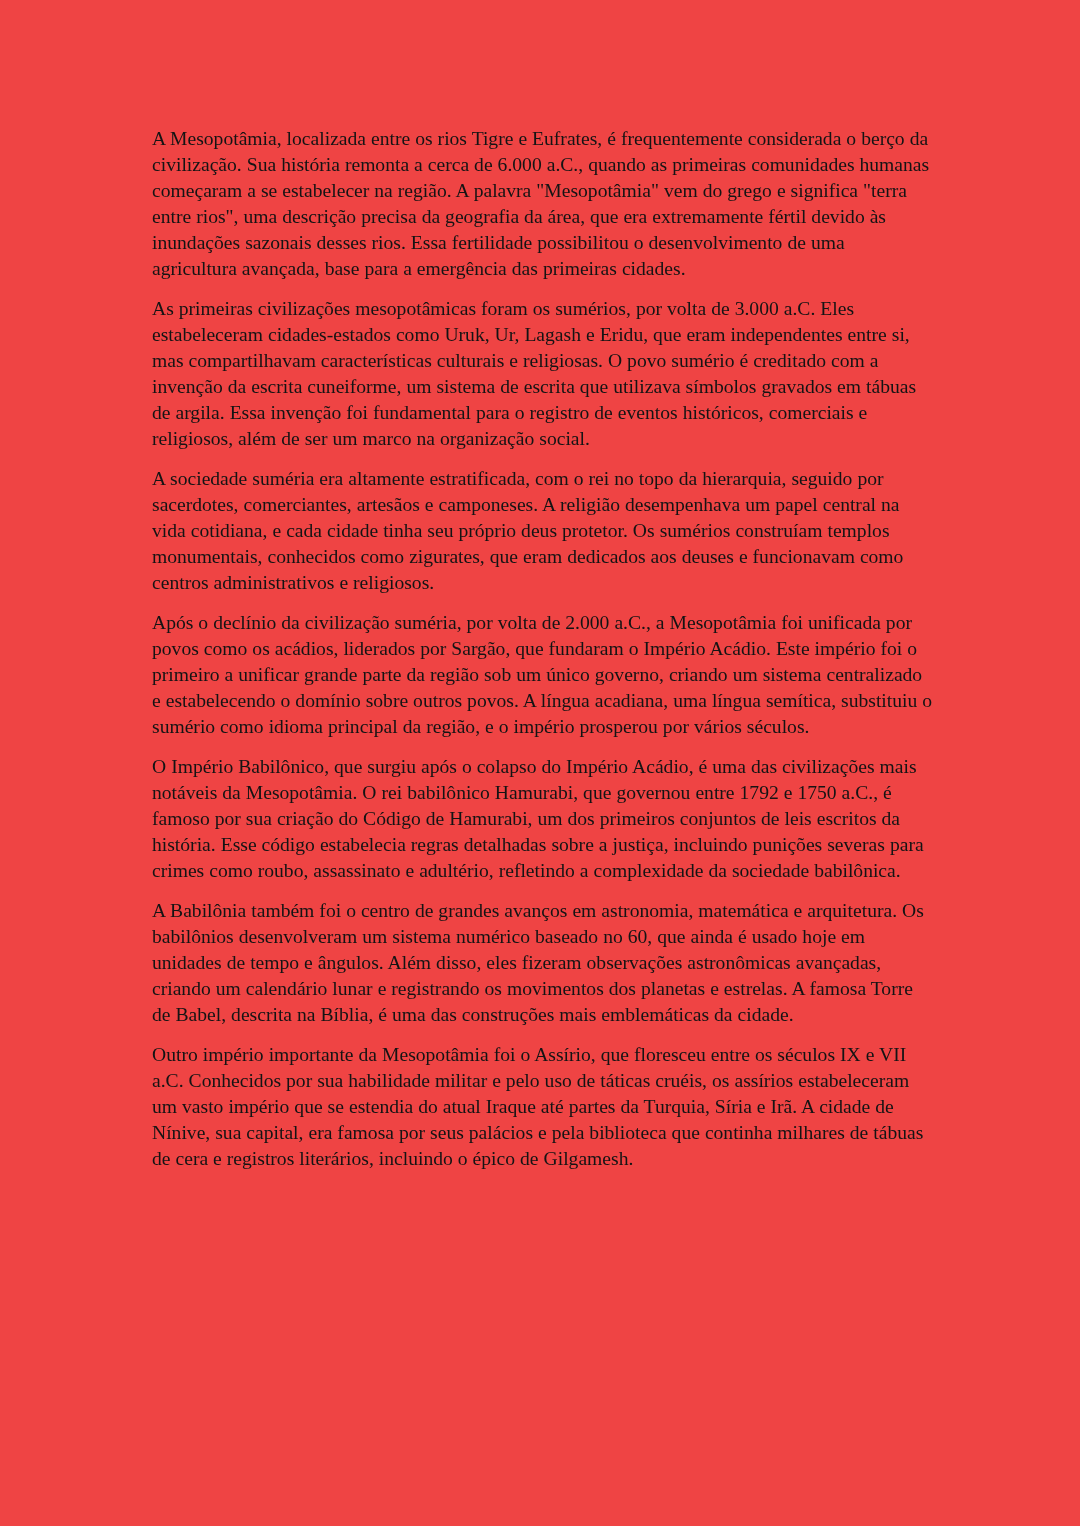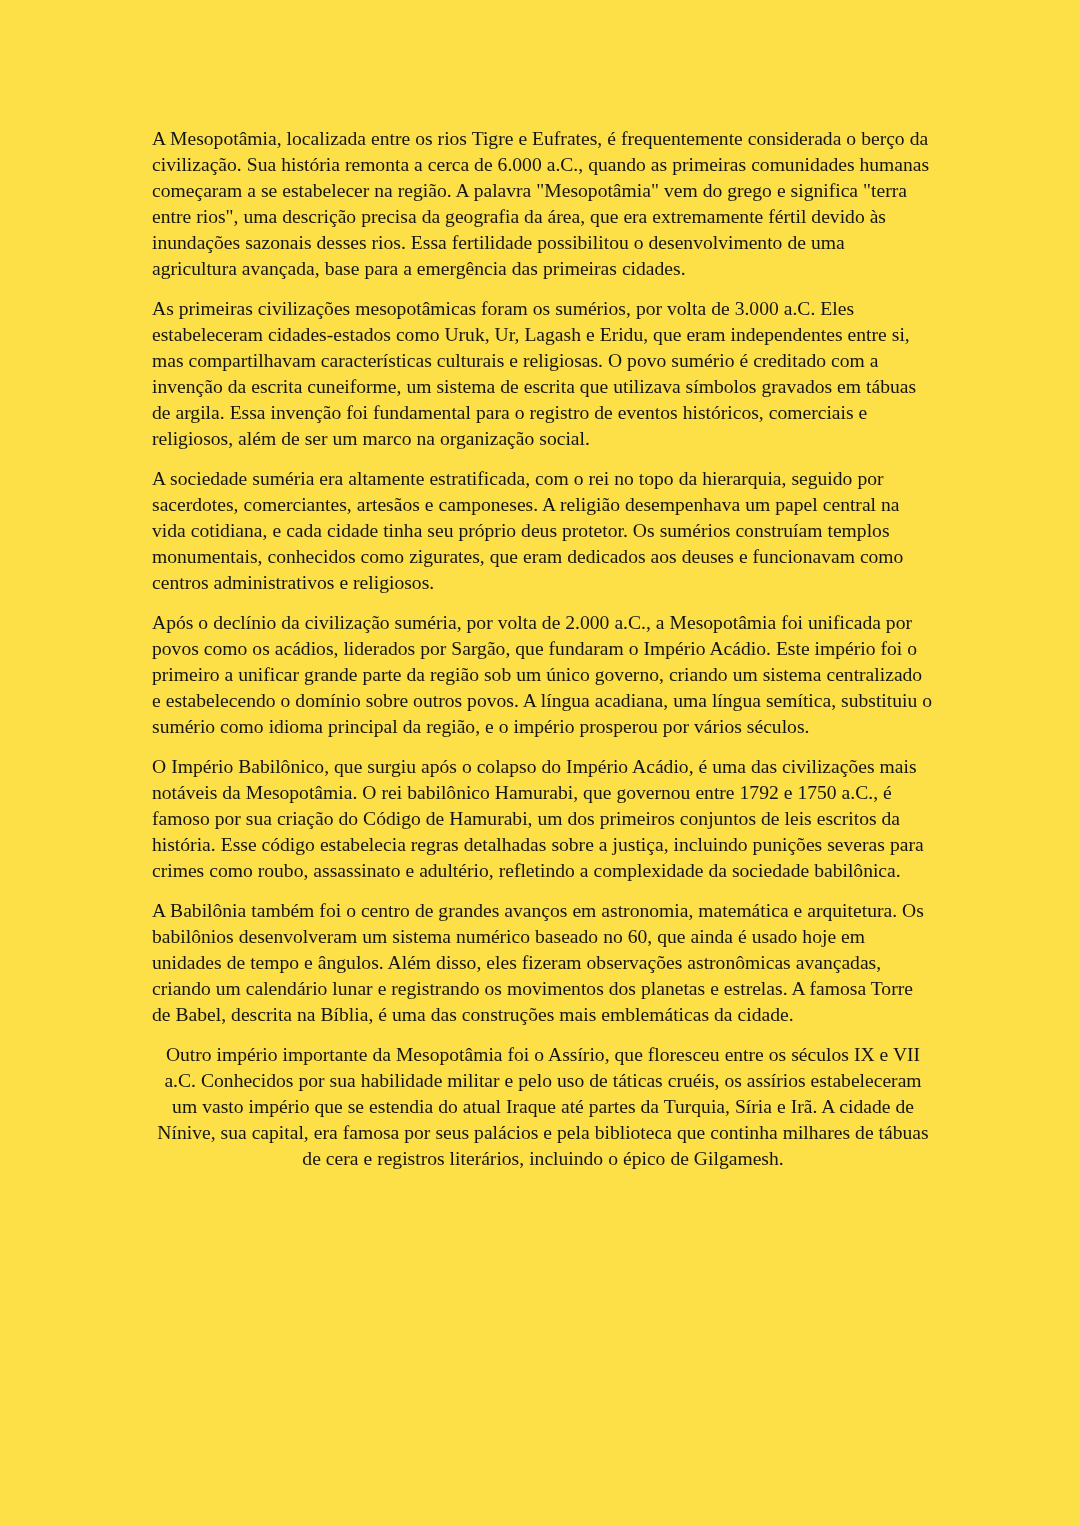--- a/index.html
+++ b/index.html
@@ -15,21 +15,21 @@
     overflow: hidden;
     font-family: "Liberation Serif", "DejaVu Serif", serif;
     color: #1a1a1a;
     -webkit-font-smoothing: antialiased;
   }
 
   .page {
     position: relative;
     width: 1080px;
     height: 1526px;
-    background: #fde047;
+    background: #ef4444;
     box-sizing: border-box;
   }
 
   .doc-body {
     position: absolute;
     left: 152px;
     top: 126px;
     width: 782px;
   }
 
@@ -40,21 +40,20 @@
     text-align: left;
     color: #141414;
     letter-spacing: 0.0px;
     word-spacing: 0.1px;
     hyphens: none;
     -webkit-hyphens: none;
   }
 
   .para:last-child {
     margin-bottom: 0;
-    text-align: center;
   }
 </style>
 </head>
 <body>
 
 <div class="page">
   <div class="doc-body">
 
     <p class="para">A Mesopotâmia, localizada entre os rios Tigre e Eufrates, é frequentemente considerada o berço da civilização. Sua história remonta a cerca de 6.000 a.C., quando as primeiras comunidades humanas começaram a se estabelecer na região. A palavra "Mesopotâmia" vem do grego e significa "terra entre rios", uma descrição precisa da geografia da área, que era extremamente fértil devido às inundações sazonais desses rios. Essa fertilidade possibilitou o desenvolvimento de uma agricultura avançada, base para a emergência das primeiras cidades.</p>
 

